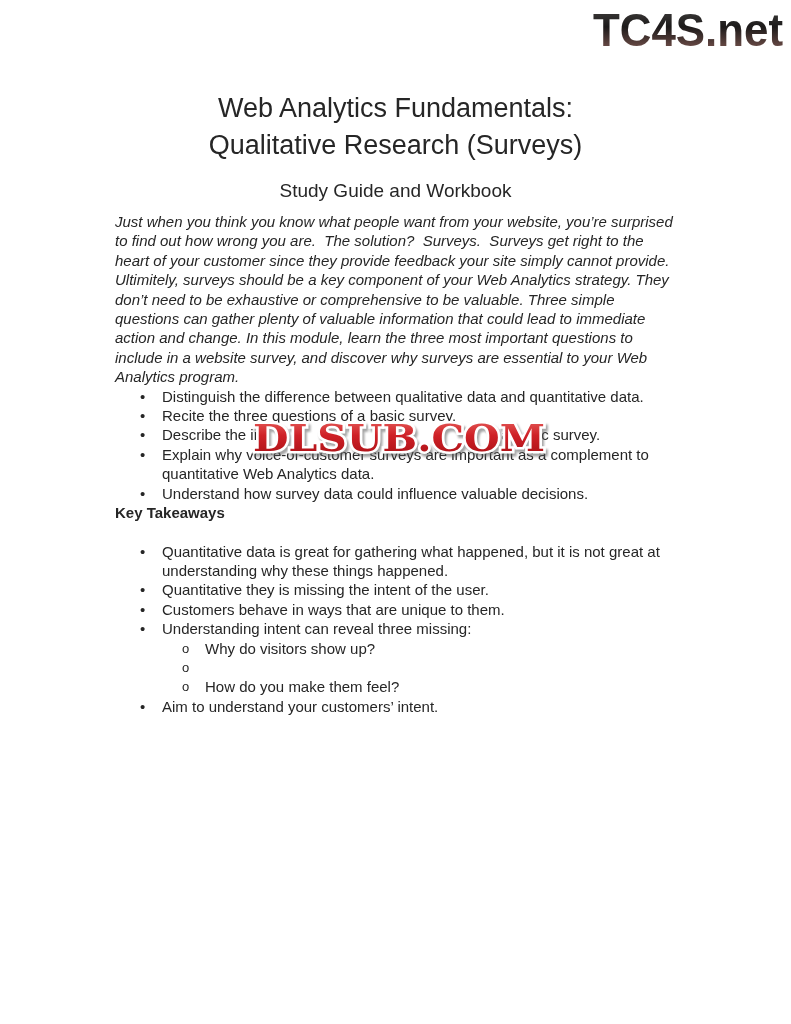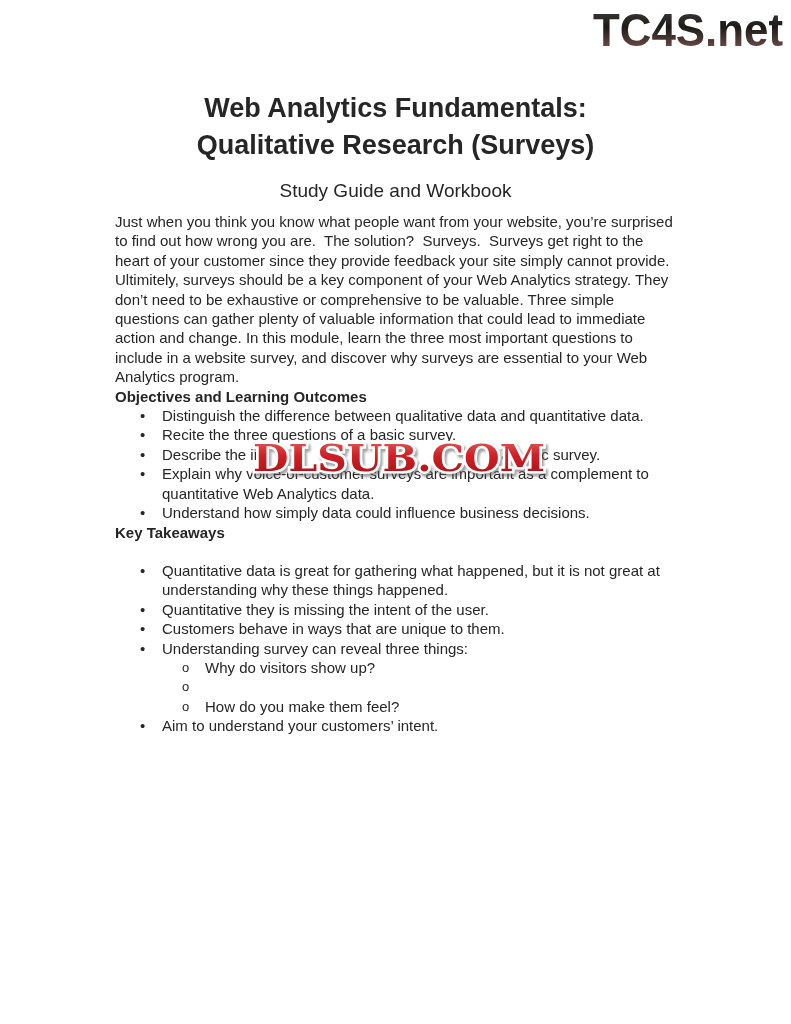--- a/index.html
+++ b/index.html
@@ -6,27 +6,27 @@
   .page{
     position:relative;width:791px;height:852px;background:#ffffff;
     font-family:"Liberation Sans",sans-serif;color:#262626;overflow:hidden;
   }
 
   
   .wm-tc4s{position:absolute;top:2px;left:588px;}
 
   
   .title-block{position:absolute;top:90px;left:0;width:791px;text-align:center;}
-  .title-line{font-size:27px;line-height:37px;font-weight:bold;}
+  .title-line{font-size:27px;line-height:37px;font-weight:normal;}
   .subtitle{font-size:19px;line-height:25px;margin-top:14px;}
 
   
   .content{position:absolute;left:115px;top:212px;width:566px;font-size:15px;line-height:19.4px;}
   .content h3{font-size:15px;line-height:19.4px;margin:0;font-weight:bold;}
-  .body-par{margin:0;white-space:pre-wrap;}
+  .body-par{margin:0;white-space:pre-wrap;font-style:italic;}
   .h-objectives{margin-top:36px;}
   .h-takeaways{margin-top:44px;}
   .kt-list{margin-top:19px;}
   ul{list-style:none;margin:0;padding:0;}
   li{display:flex;padding-left:25px;}
   li.sub{padding-left:67px;}
   .b-marker{flex:0 0 22px;}
   .sub-marker{flex:0 0 23px;font-size:13px;}
   .b-text{flex:1;}
   .covered{position:relative;}
@@ -66,21 +66,20 @@
   <div class="title-block">
     <div class="title-line">Web Analytics Fundamentals:</div>
     <div class="title-line">Qualitative Research (Surveys)</div>
     <div class="subtitle">Study Guide and Workbook</div>
   </div>
 
   <div class="content">
 
     <p class="body-par">Just when you think you know what people want from your website, you’re surprised to find out how wrong you are.  The solution?  Surveys.  Surveys get right to the heart of your customer since they provide feedback your site simply cannot provide.  Ultimitely, surveys should be a key component of your Web Analytics strategy. They don’t need to be exhaustive or comprehensive to be valuable. Three simple questions can gather plenty of valuable information that could lead to immediate action and change. In this module, learn the three most important questions to include in a website survey, and discover why surveys are essential to your Web Analytics program.</p>
 
-    <h3 class="h-objectives">Objectives and Learning Outcomes</h3>
 
     <ul>
       <li>
         <span class="b-marker">•</span>
         <span class="b-text">Distinguish the difference between qualitative data and quantitative data.</span>
       </li>
       <li>
         <span class="b-marker">•</span>
         <span class="b-text">Recite the three questions of a basic survey.</span>
       </li>
@@ -98,42 +97,42 @@
           </defs>
           <text x="152" y="36" text-anchor="middle" font-family="DejaVu Serif, serif" font-size="38" font-weight="bold" fill="url(#gradDL)" stroke="#ffffff" stroke-width="5" paint-order="stroke" textLength="292" lengthAdjust="spacingAndGlyphs">DLSUB.COM</text>
         </svg>
       </li>
       <li>
         <span class="b-marker">•</span>
         <span class="b-text">Explain why voice-of-customer surveys are important as a complement to quantitative Web Analytics data.</span>
       </li>
       <li>
         <span class="b-marker">•</span>
-        <span class="b-text">Understand how simply data could influence business decisions.</span>
+        <span class="b-text">Understand how survey data could influence valuable decisions.</span>
       </li>
     </ul>
 
     <h3 class="h-takeaways">Key Takeaways</h3>
 
     <ul class="kt-list">
       <li>
         <span class="b-marker">•</span>
         <span class="b-text">Quantitative data is great for gathering what happened, but it is not great at understanding why these things happened.</span>
       </li>
       <li>
         <span class="b-marker">•</span>
         <span class="b-text">Quantitative they is missing the intent of the user.</span>
       </li>
       <li>
         <span class="b-marker">•</span>
         <span class="b-text">Customers behave in ways that are unique to them.</span>
       </li>
       <li>
         <span class="b-marker">•</span>
-        <span class="b-text">Understanding survey can reveal three things:</span>
+        <span class="b-text">Understanding intent can reveal three missing:</span>
       </li>
       <li class="sub">
         <span class="sub-marker">o</span>
         <span class="b-text">Why do visitors show up?</span>
       </li>
       <li class="sub">
         <span class="sub-marker">o</span>
       </li>
       <li class="sub">
         <span class="sub-marker">o</span>

